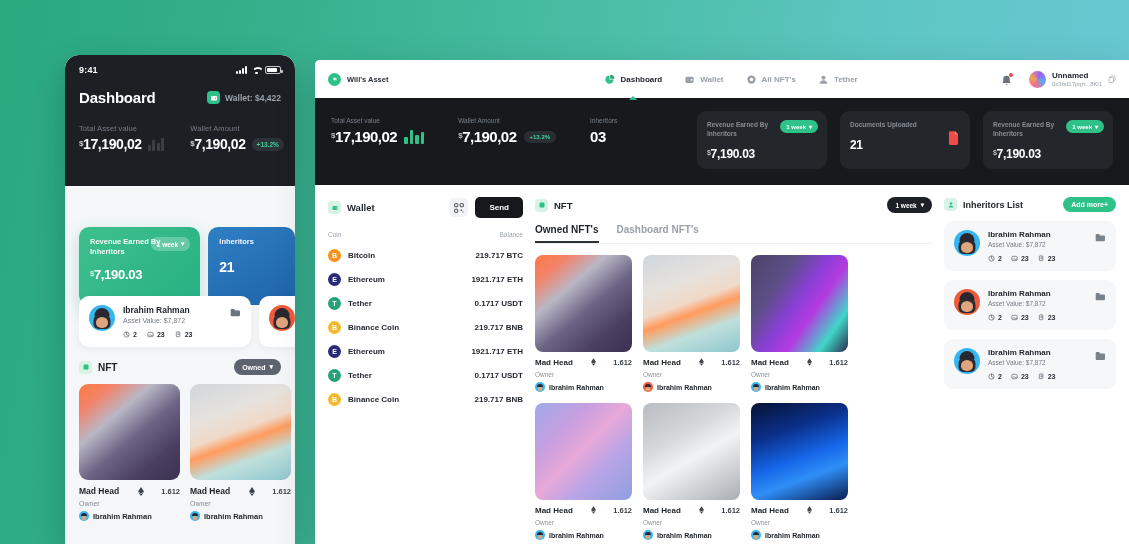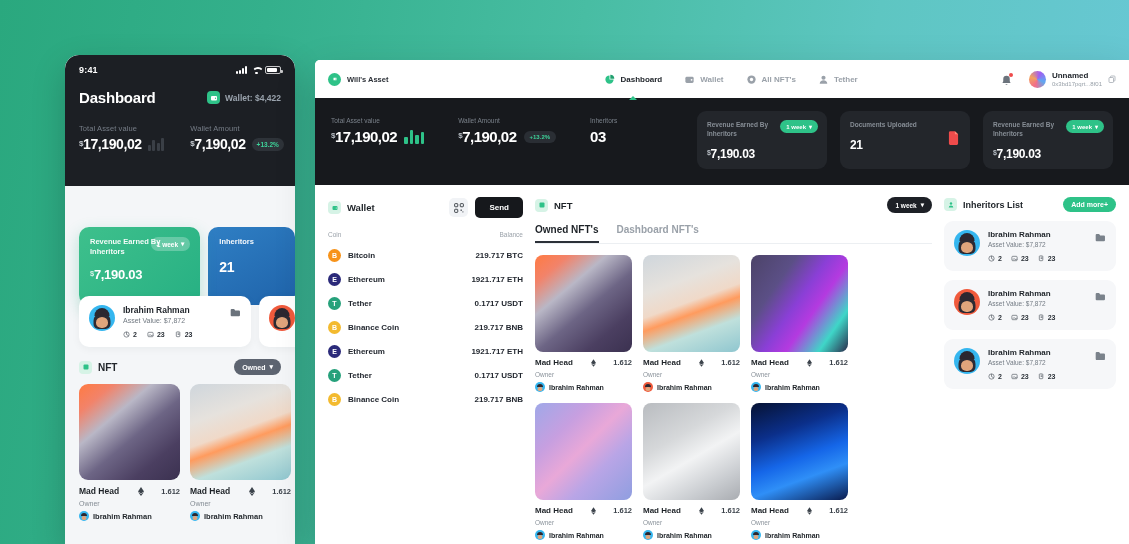--- a/index.html
+++ b/index.html
@@ -90,21 +90,21 @@
   .m-inh-stats { display:flex; gap:10px; margin-top:7px; }
   .st { display:flex; align-items:center; gap:3px; font-size:7px; font-weight:700; color:#2b3138; }
   .st svg { width:7px;height:7px; stroke:#5b636c; fill:none; stroke-width:1.6; }
   .folder { position:absolute; right:10px; top:12px; width:11px; height:9px; }
 
   .m-nft-grid { display:flex; gap:10px; margin-top:9px; }
   .m-nft { width:101px; }
   .m-nft .thumb { width:101px;height:96px;border-radius:9px; }
   .m-nft-row { display:flex; align-items:center; justify-content:space-between; margin-top:6px; }
   .m-nft-name { font-size:8.5px; font-weight:700; color:#1d2227; }
-  .eth { display:flex;align-items:flex-end;gap:17px;font-size:7.5px;font-weight:600;color:#3c434b; }
+  .eth { display:flex;align-items:flex-start;gap:17px;font-size:7.5px;font-weight:600;color:#3c434b; }
   .m-nft-owner { font-size:7px; color:#848c94; margin-top:4px; }
   .m-nft-by { display:flex; align-items:center; gap:4px; margin-top:4px; font-size:7.5px; font-weight:600; color:#1d2227; }
   .av-xs { width:10px;height:10px;border-radius:50%;position:relative;overflow:hidden;background:#35b6ef; flex:none; }
   .av-xs .hair{width:6px;height:3.5px;top:1.5px;border-radius:3px 3px 0 0}
   .av-xs .skin{width:5px;height:4.5px;bottom:1px}
 
   
   #desk {
     position: absolute; left: 315px; top: 60px; width: 814px; height: 484px;
     background: #fff; border-radius: 5px 0 0 0; overflow: hidden;

